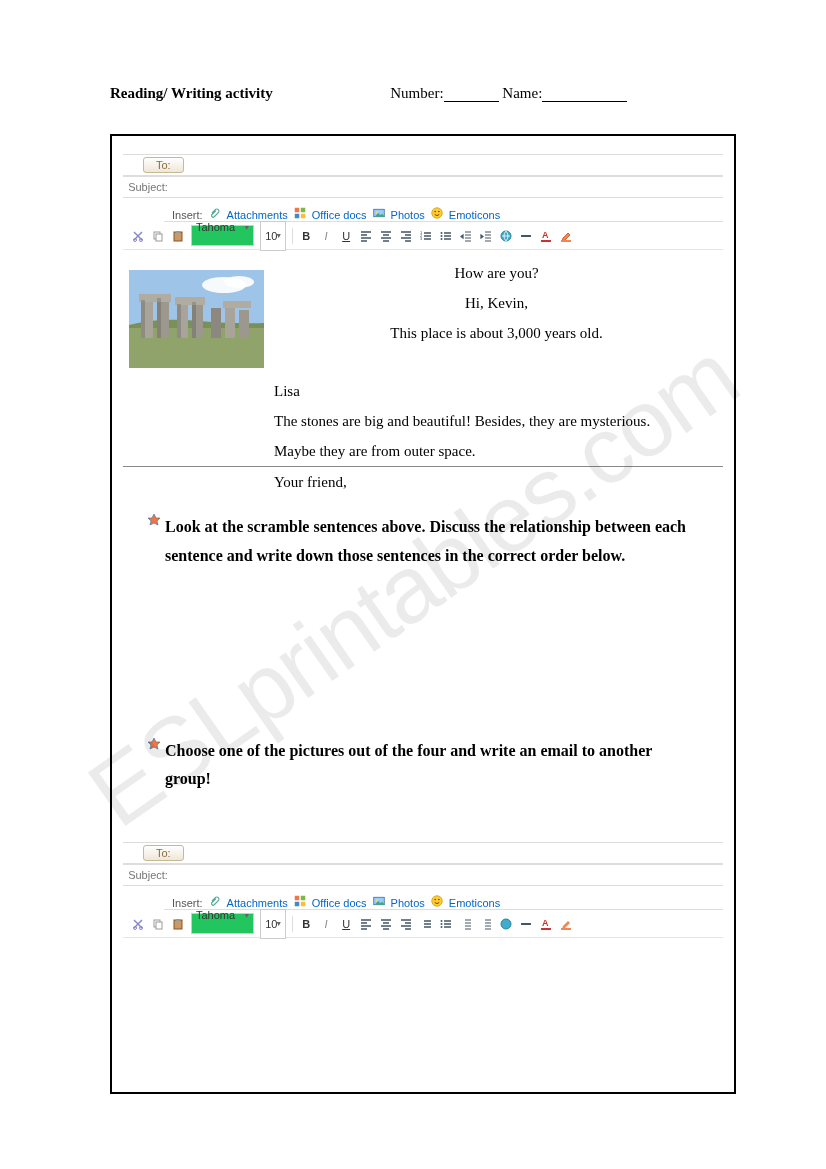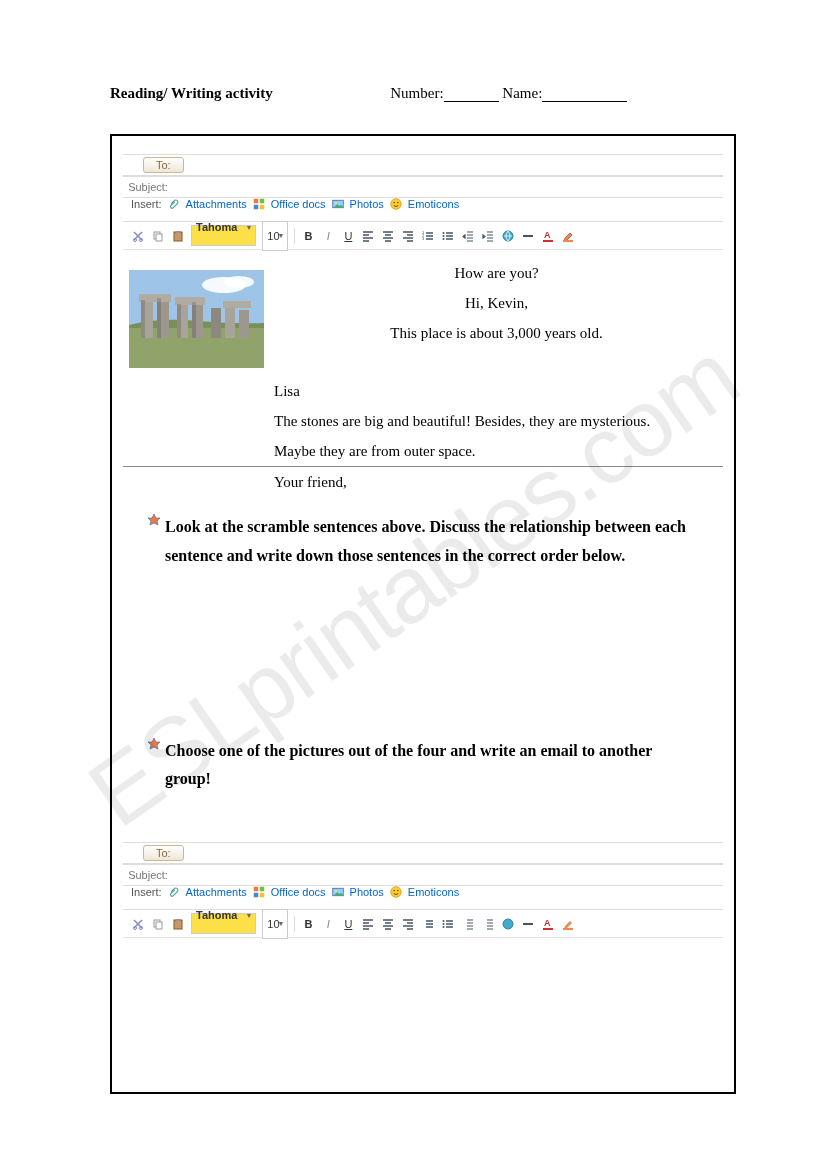--- a/index.html
+++ b/index.html
@@ -9,25 +9,25 @@
   .header-line { font-size: 15px; margin-bottom: 32px; }
   .header-line b { font-weight: bold; }
   .blank { display: inline-block; border-bottom: 1px solid #000; vertical-align: bottom; }
   .frame { border: 2.5px solid #000; padding: 18px 5px 5px 5px; height: 960px; }
   .email-box { font-family: Tahoma, Arial, sans-serif; font-size: 11px; color: #333; margin: 0 6px; }
   .eb-row { display: flex; align-items: center; border-top: 1px solid #ddd; border-bottom: 1px solid #ddd; height: 22px; }
   .eb-row.first { border-top: 1px solid #ddd; }
   .to-btn { background: linear-gradient(#fff,#f0e6d8); border: 1px solid #c9b896; border-radius: 3px; padding: 1px 12px; font-size: 11px; color: #8a6d3b; margin: 2px 20px; }
   .eb-label { width: 54px; text-align: center; color: #777; padding-right: 4px; font-size: 11px; }
   .eb-field { flex: 1; height: 18px; }
-  .insert-row { display: flex; align-items: flex-start; height: 24px; gap: 6px; padding-left: 8px; border-bottom: 1px solid #ddd; color: #555; font-size: 11px; }
+  .insert-row { display: flex; align-items: flex-end; height: 24px; gap: 6px; padding-left: 8px; border-bottom: 1px solid #ddd; color: #555; font-size: 11px; margin-left: 41px; }
   .insert-row .ico { width: 12px; height: 12px; display: inline-block; }
   .toolbar { display: flex; align-items: center; height: 28px; gap: 6px; padding-left: 8px; border-bottom: 1px solid #e5e5e5; font-size: 11px; }
   .ticon { width: 14px; height: 14px; display: inline-flex; align-items: center; justify-content: center; font-size: 11px; }
-  .font-select { border: 1px solid #ccc; background: #fde047; padding: 1px 18px 18px 4px; font-size: 11px; position: relative; height: 17px; display: inline-flex; align-items: center; font-weight: bold; }
+  .font-select { border: 1px solid #ccc; background: #22c55e; padding: 1px 18px 18px 4px; font-size: 11px; position: relative; height: 17px; display: inline-flex; align-items: center; }
   .font-select::after { content: "▼"; font-size: 7px; position: absolute; right: 3px; color: #666; }
   .size-select { border: 1px solid #ccc; background: #fff; padding: 1px 14px 1px 4px; font-size: 11px; position: relative; height: 30px; display: inline-flex; align-items: center; width: 26px; }
   .size-select::after { content: "▼"; font-size: 7px; position: absolute; right: 3px; color: #666; }
   .sep { width: 1px; height: 16px; background: #ddd; }
   .content-row { display: flex; }
   .stone-img { width: 135px; height: 98px; margin: 8px 10px 4px 12px; flex-shrink: 0; }
   .text-col { flex: 1; font-family: "Times New Roman", serif; font-size: 15px; line-height: 2.0; padding-top: 4px; padding-right: 20px; }
   .below-img { font-family: "Times New Roman", serif; font-size: 15px; line-height: 2.0; padding-left: 157px; padding-right: 20px; }
   .hr-thin { border: none; border-top: 1px solid #888; margin: 0 6px; }
   .instruction { display: flex; margin: 16px 0 0 30px; padding-right: 40px; }

